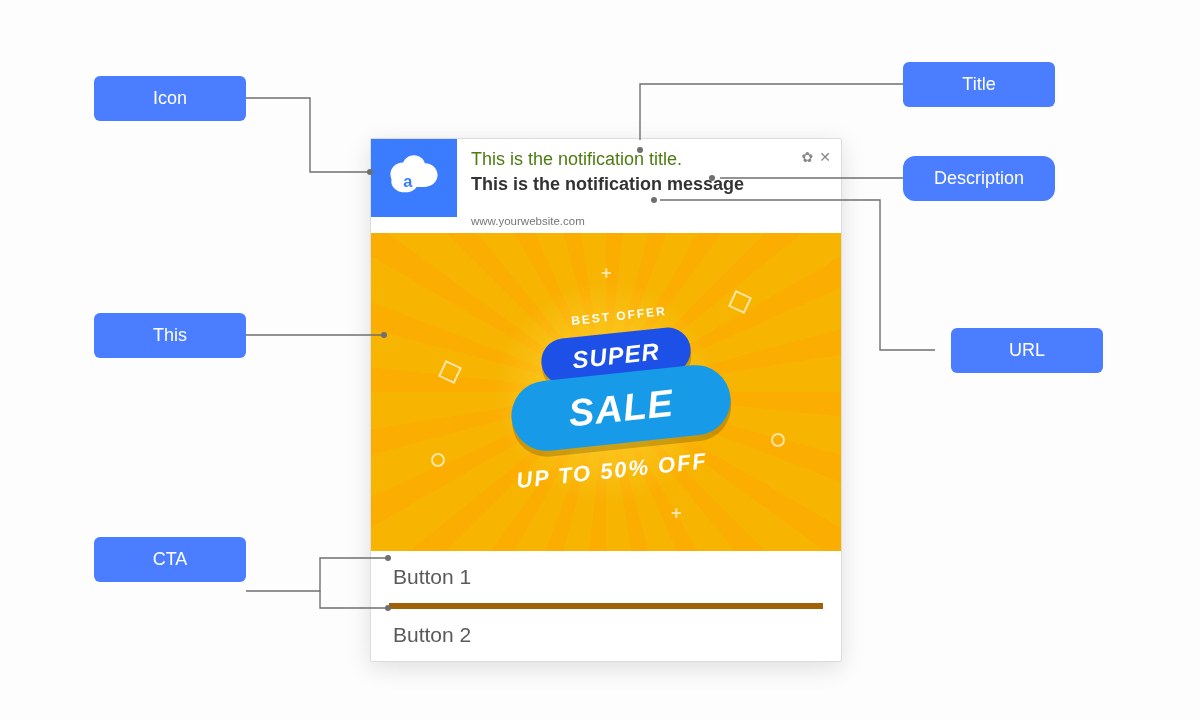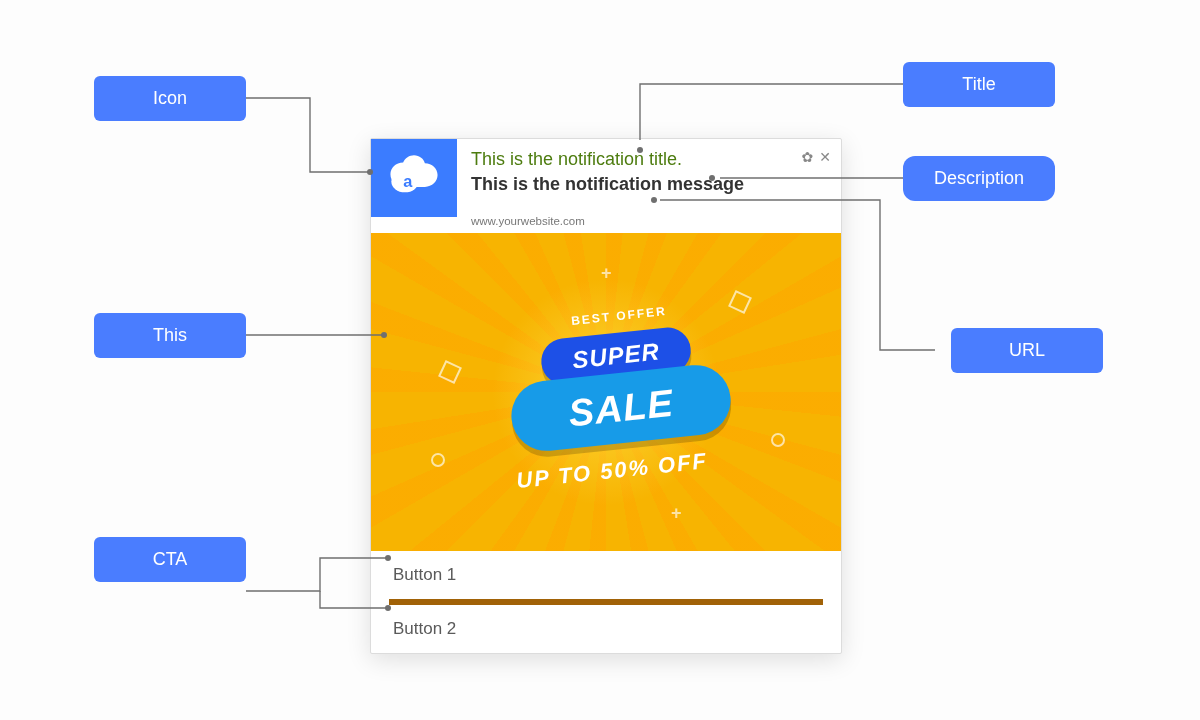--- a/index.html
+++ b/index.html
@@ -99,21 +99,21 @@
   color:#fff; font-weight:800; font-size:22px; letter-spacing:2px;
   transform: rotate(-6deg); font-style: italic;
 }
 
 .nc-buttons { padding: 0 18px; }
 .nc-btn {
   width: 100%;
   text-align: left;
   background: none; border: none;
   padding: 14px 4px;
-  font-size: 17px; color:#5a5a5a; font-weight: 500;
+  font-size: 21px; color:#5a5a5a; font-weight: 500;
   cursor: pointer;
 }
 .nc-btn + .nc-btn { border-top: 6px solid #a16207; }
 
 svg.connector { position:absolute; overflow: visible; }
 .conn-line { stroke:#6f6f6f; stroke-width:1.4; fill:none; }
 .conn-dot { fill:#6f6f6f; }
 </style>
 </head>
 <body>

